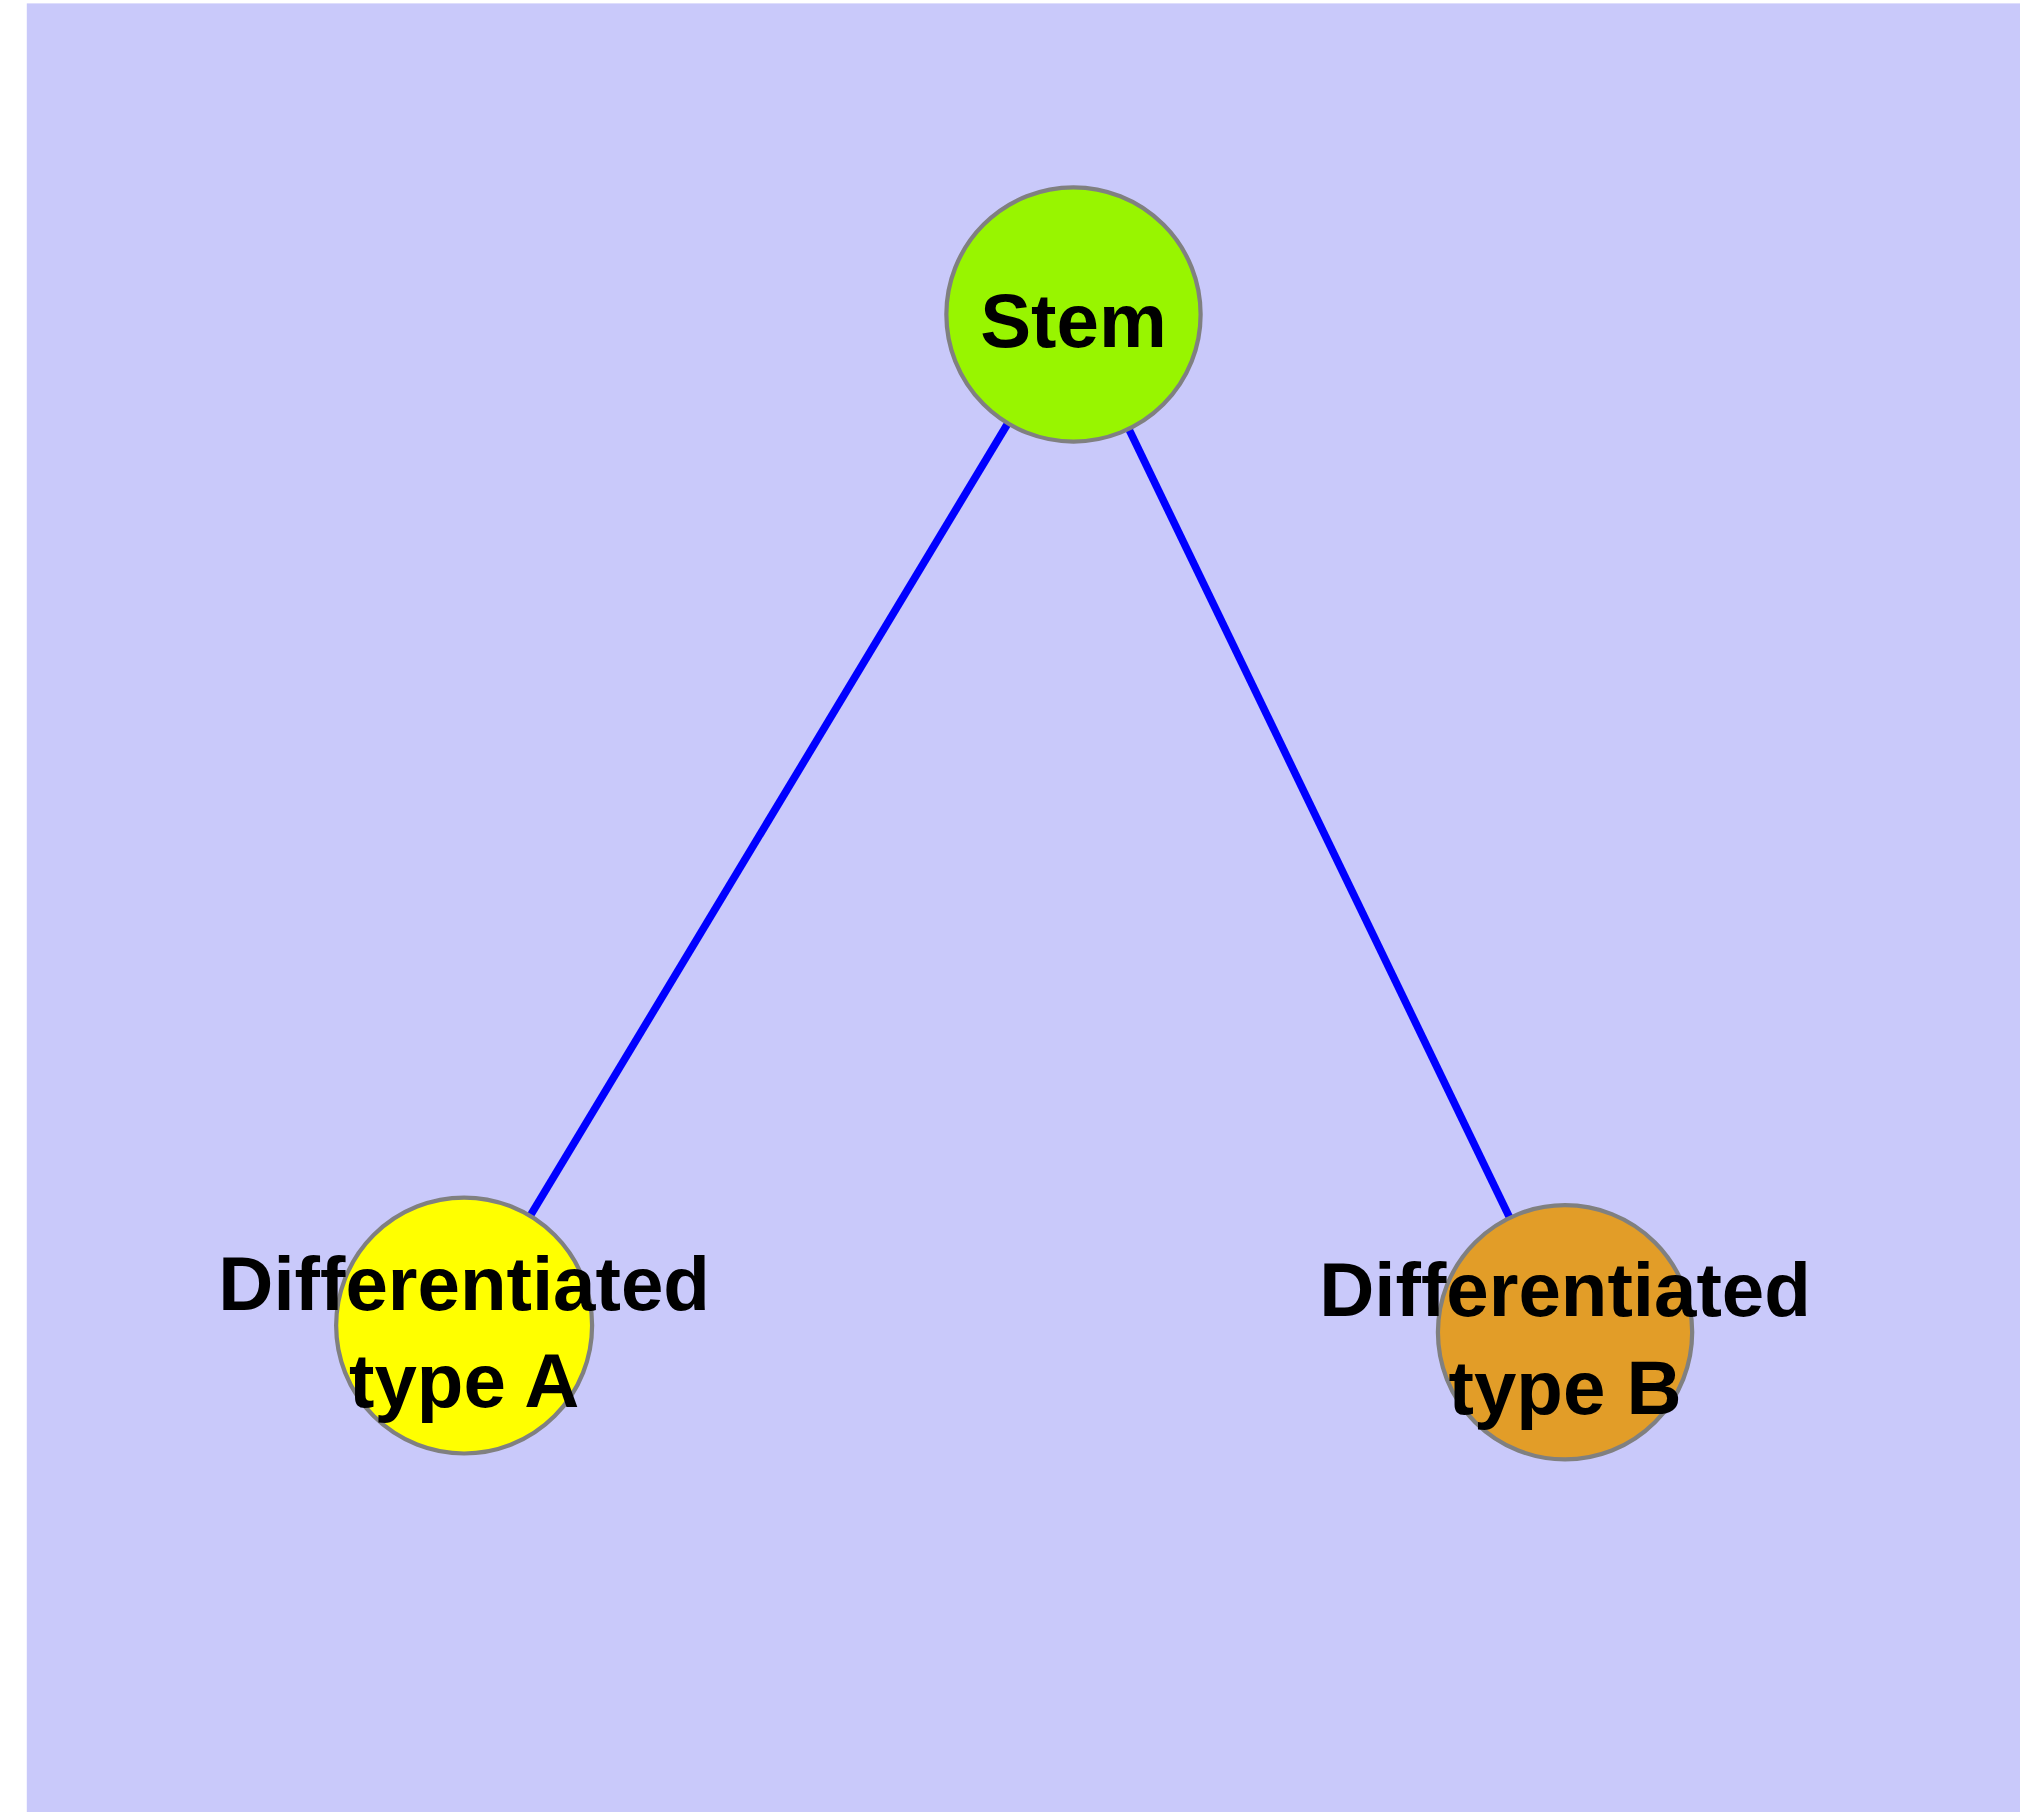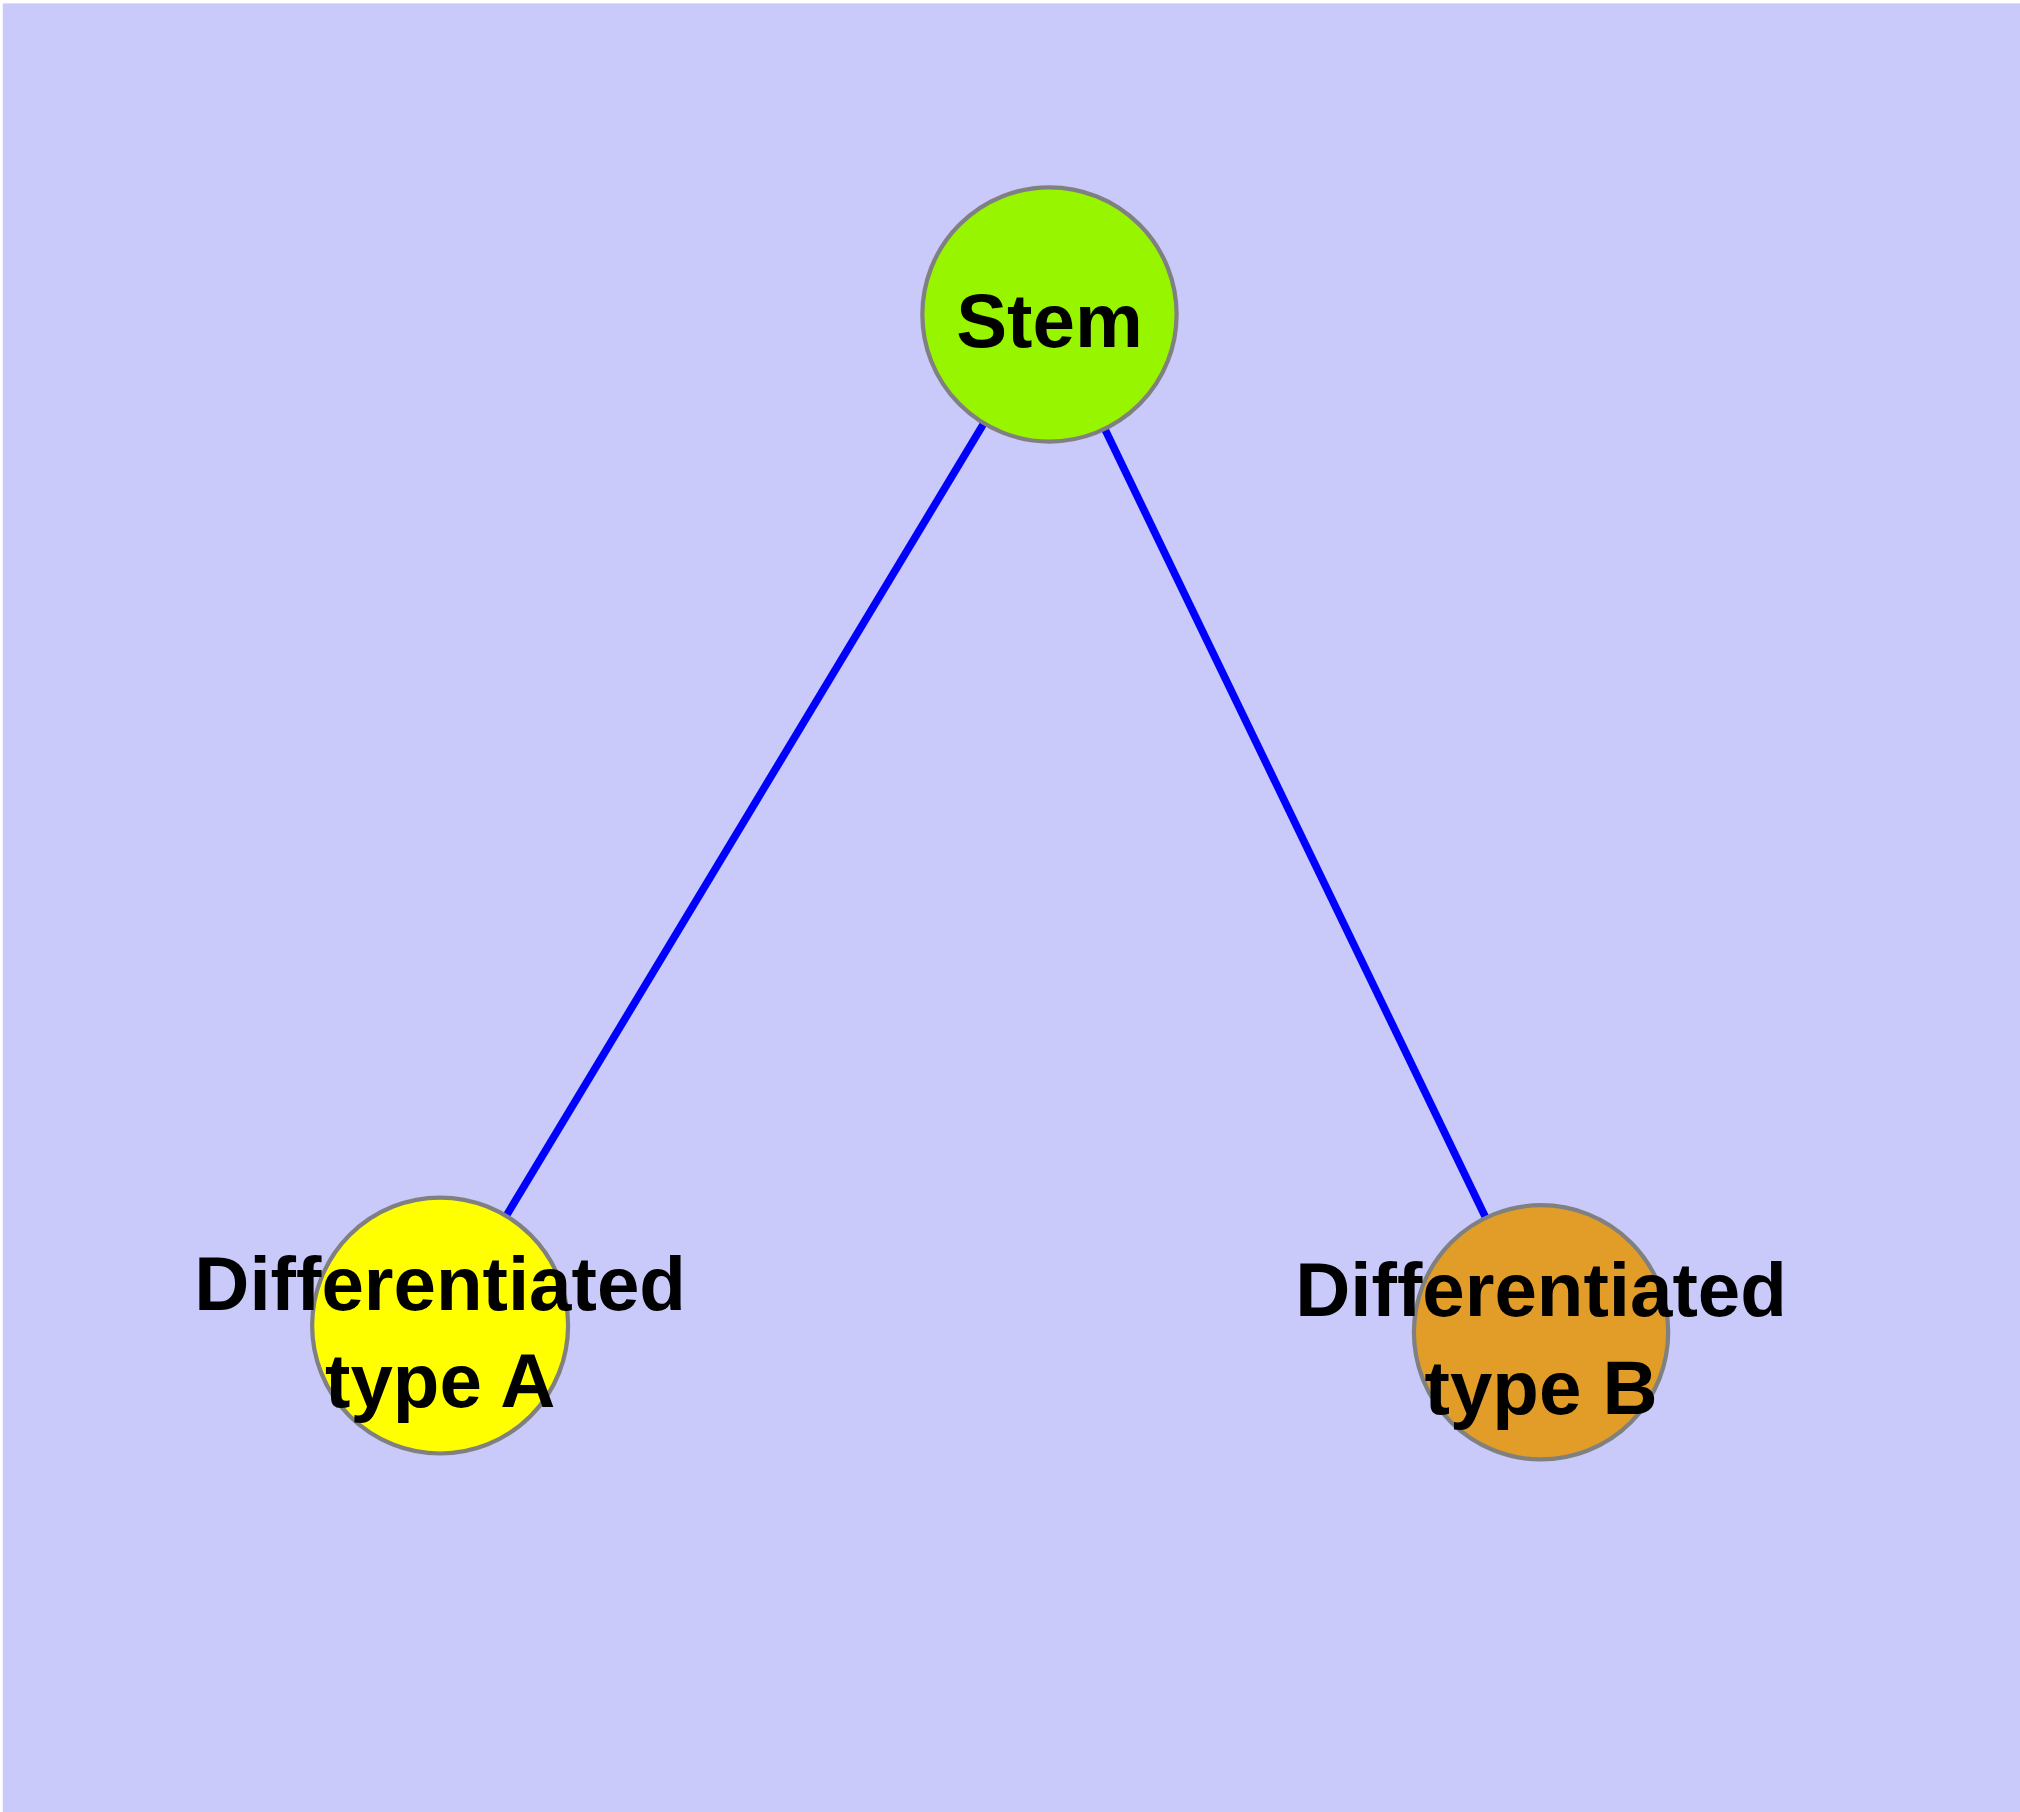--- a/index.html
+++ b/index.html
@@ -8,20 +8,21 @@
     width: 2021px;
     height: 1812px;
     background: #FFFFFF;
     overflow: hidden;
     font-family: "Liberation Sans", sans-serif;
   }
   .stage {
     position: relative;
     width: 1621px;
     height: 1812px;
+    margin-left: 24px;
   }
   svg {
     display: block;
   }
   .node-label {
     font-family: "Liberation Sans", sans-serif;
     font-weight: bold;
   }
 </style>
 </head>

